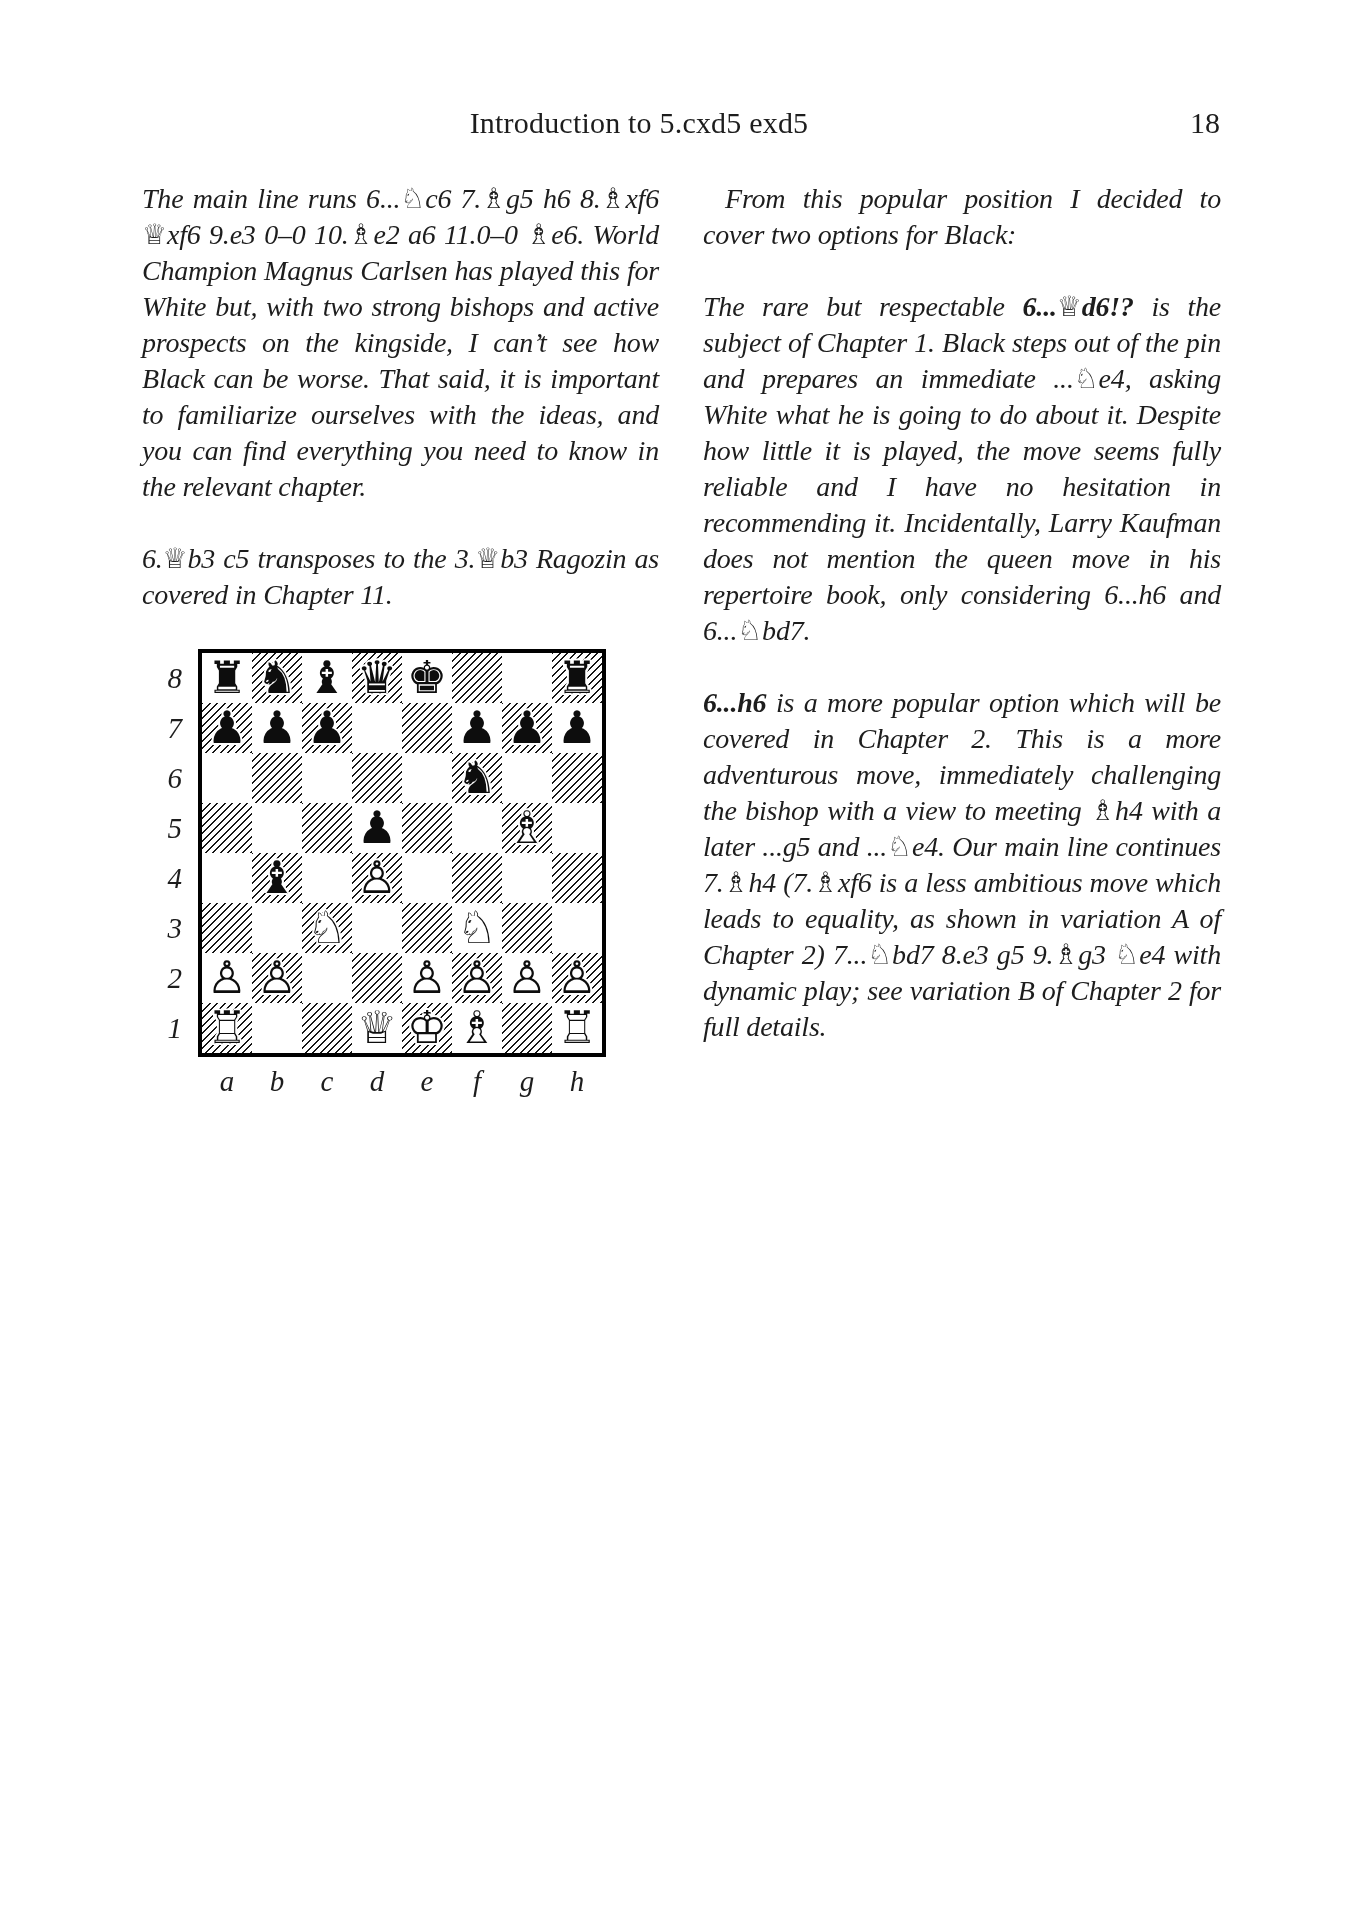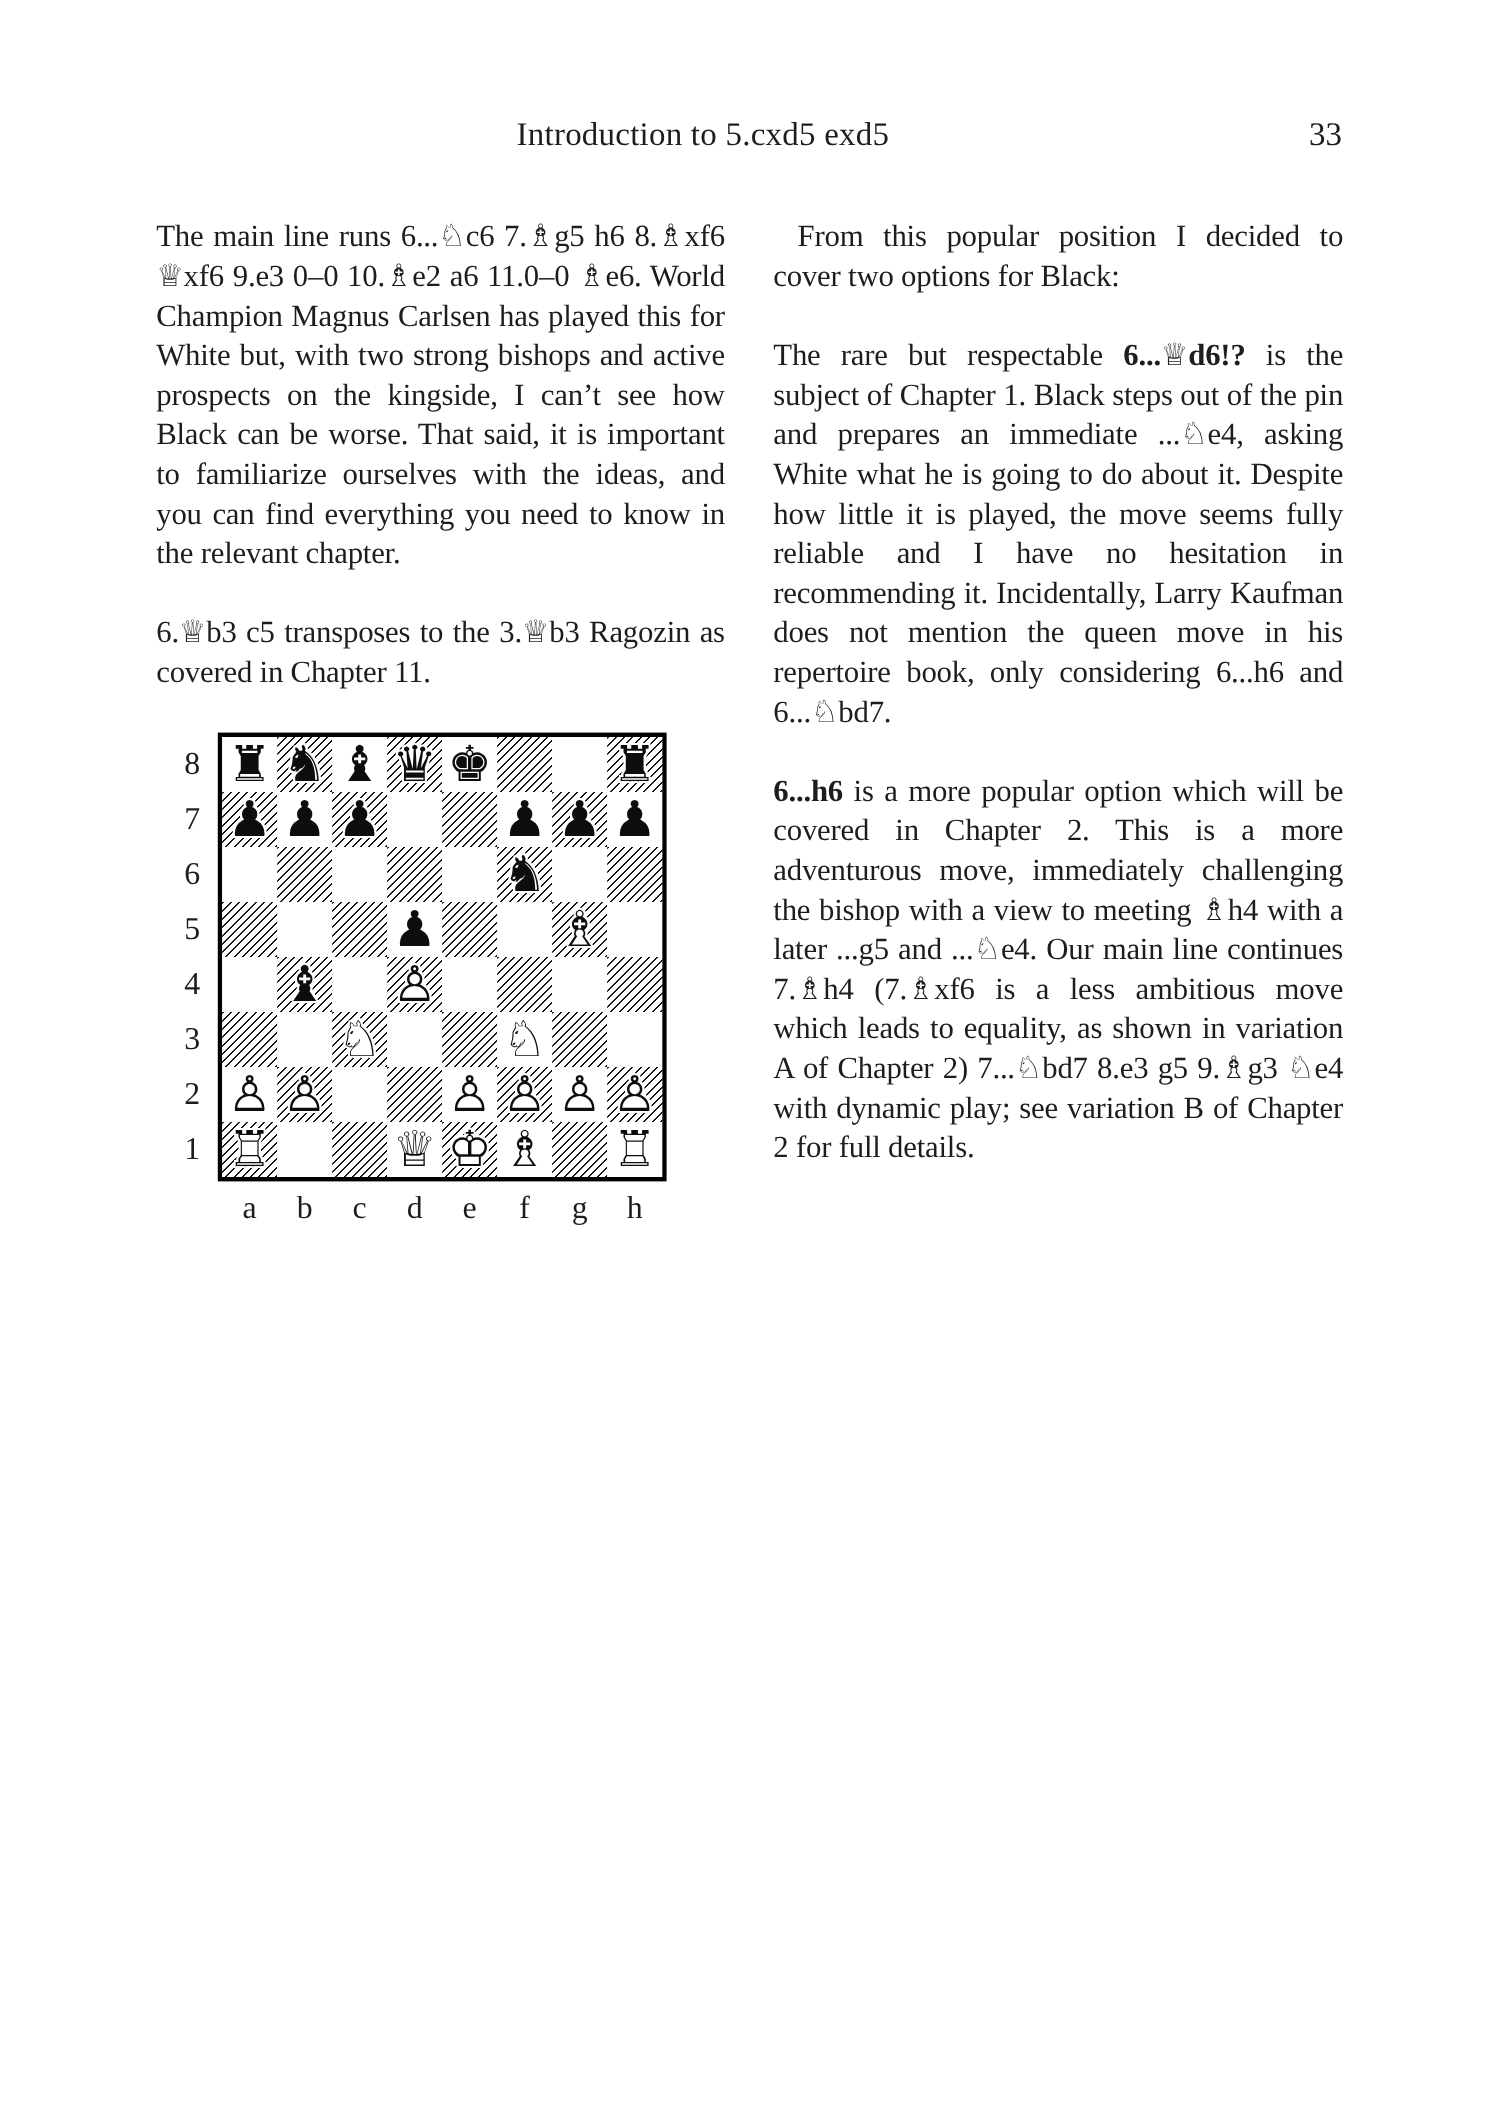--- a/index.html
+++ b/index.html
@@ -18,21 +18,21 @@
     position:absolute; top:106px; left:100px; width:1078px;
     text-align:center; font-size:30px; line-height:34px;
     letter-spacing:0.2px;
   }
   .page-number {
     position:absolute; top:106px; right:134px;
     font-size:30px; line-height:34px;
   }
 
   
-  .col { position:absolute; top:198px; }
+  .col { position:absolute; top:181px;font-style:italic; }
   .col-left  { left:142px; width:517px; }
   .col-right { left:703px; width:518px; }
 
   p.para {
     margin:0 0 36px 0;
     font-size:28px; line-height:36px;
     text-align:justify;
     letter-spacing:-0.2px;
     font-family:"Liberation Serif","DejaVu Sans",serif;
   }
@@ -99,21 +99,21 @@
     display:grid; grid-template-columns:repeat(8,50px);
   }
   .file-labels div { text-align:center; font-size:29px; }
 </style>
 </head>
 <body>
 
 <div class="page">
 
   <div class="running-head">Introduction to 5.cxd5 exd5</div>
-  <div class="page-number">33</div>
+  <div class="page-number">18</div>
 
   <section class="col col-left">
     <div class="paragraphs">
         <p class="para"><span class="">The main line runs 6...♘c6 7.♗g5 h6 8.♗xf6 ♕xf6 9.e3 0–0 10.♗e2 a6 11.0–0 ♗e6. World Champion Magnus Carlsen has played this for White but, with two strong bishops and active prospects on the kingside, I can’t see how Black can be worse. That said, it is important to familiarize ourselves with the ideas, and you can find everything you need to know in the relevant chapter.</span></p>
         <p class="para"><span class="">6.♕b3 c5 transposes to the 3.♕b3 Ragozin as covered in Chapter 11.</span></p>
       </div>
 
     <figure class="diagram">
       <div class="rank-labels">
           <div>8</div>

